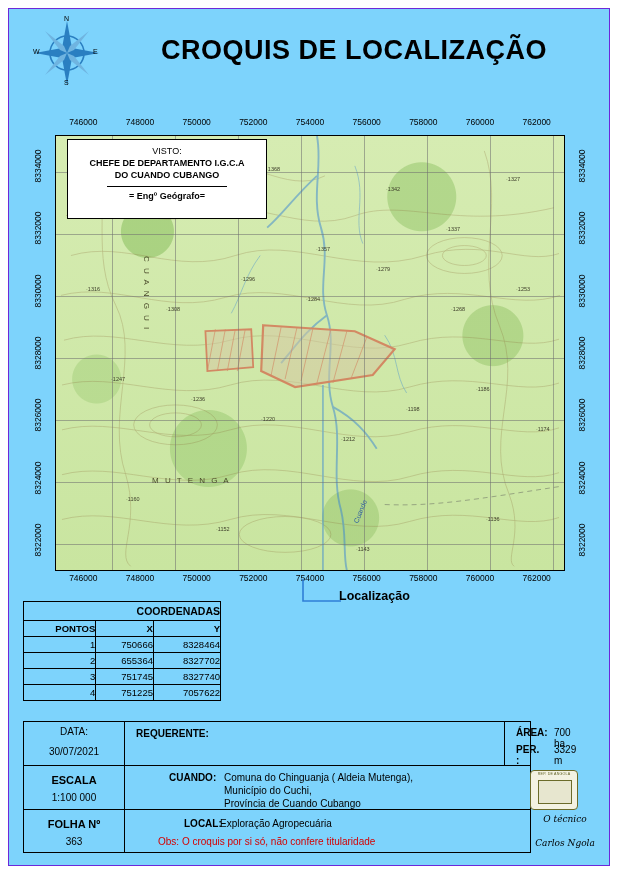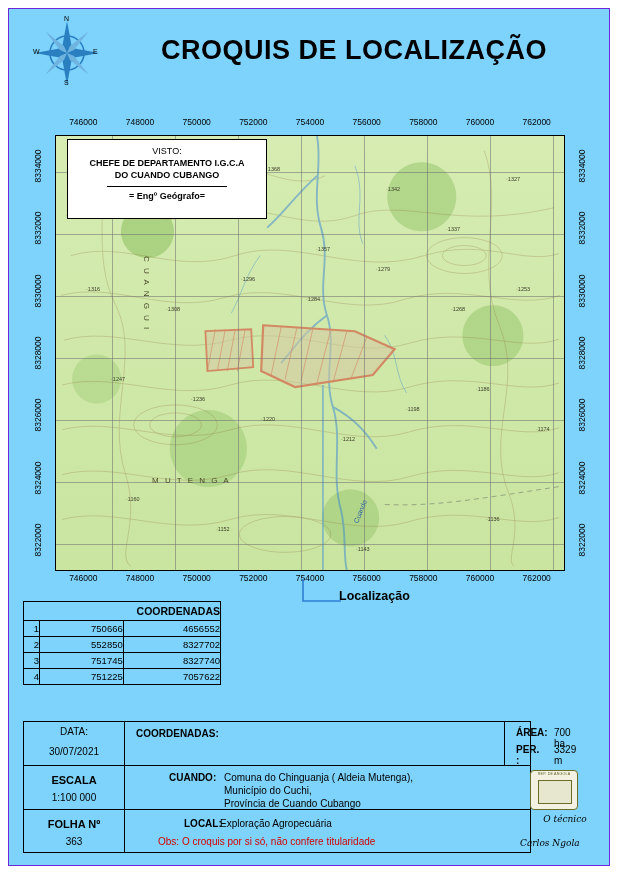--- a/index.html
+++ b/index.html
@@ -313,27 +313,32 @@
   <svg style="position:absolute;left:292px;top:570px;width:50px;height:32px;">
     <path d="M2,0 L2,22 L40,22" fill="none" stroke="#2f7fd6" stroke-width="1.6"></path>
   </svg>
 
   <table class="coordtable">
     <tbody id="coord-body">
         <tr>
           <td colspan="3" class="cap">COORDENADAS</td>
         </tr>
         <tr>
+          <th class="hdr">PONTOS</th>
+          <th class="hdr">X</th>
+          <th class="hdr">Y</th>
+        </tr>
+        <tr>
           <td>1</td>
           <td>750666</td>
-          <td>4656552</td>
+          <td>8328464</td>
         </tr>
         <tr>
           <td>2</td>
-          <td>552850</td>
+          <td>655364</td>
           <td>8327702</td>
         </tr>
         <tr>
           <td>3</td>
           <td>751745</td>
           <td>8327740</td>
         </tr>
         <tr>
           <td>4</td>
           <td>751225</td>
@@ -344,21 +349,21 @@
 
   <div class="info">
     <div class="hline" style="top:43px"></div>
     <div class="hline" style="top:87px"></div>
     <div class="vline" style="left:100px"></div>
     <div class="vline" style="left:480px;top:0;height:43px"></div>
 
     <div class="cell c-center" style="left:0;top:4px;width:100px;">DATA:</div>
     <div class="cell c-center" style="left:0;top:24px;width:100px;">30/07/2021</div>
 
-    <div class="cell lbl" style="left:112px;top:6px;width:200px;">COORDENADAS:</div>
+    <div class="cell lbl" style="left:112px;top:6px;width:200px;">REQUERENTE:</div>
     <div class="cell" style="left:230px;top:6px;width:230px;"></div>
 
     <div class="cell lbl" style="left:492px;top:5px;">ÁREA:</div>
     <div class="cell" style="left:530px;top:5px;">700 ha</div>
     <div class="cell lbl" style="left:492px;top:22px;">PER. :</div>
     <div class="cell" style="left:530px;top:22px;">3329 m</div>
 
     <div class="cell c-center lbl" style="left:0;top:52px;width:100px;font-size:11px;">ESCALA</div>
     <div class="cell c-center" style="left:0;top:70px;width:100px;">1:100 000</div>
 
@@ -373,16 +378,16 @@
     </div>
 
     <div class="cell c-center lbl" style="left:0;top:96px;width:100px;font-size:11px;">FOLHA Nº</div>
     <div class="cell c-center" style="left:0;top:114px;width:100px;">363</div>
 
     <div class="cell lbl" style="left:160px;top:96px;">LOCAL:</div>
     <div class="cell" style="left:196px;top:96px;">Exploração Agropecuária</div>
     <div class="cell red" style="left:134px;top:114px;">Obs: O croquis por si só, não confere titularidade</div>
 
     <div class="cell sigtext" style="left:496px;top:92px;width:90px;text-align:center;">O técnico</div>
-    <div class="cell sigtext" style="left:496px;top:116px;width:90px;text-align:left;">Carlos  Ngola</div>
+    <div class="cell sigtext" style="left:496px;top:116px;width:90px;text-align:center;">Carlos  Ngola</div>
   </div>
 
 </div>
 
 </body></html>

